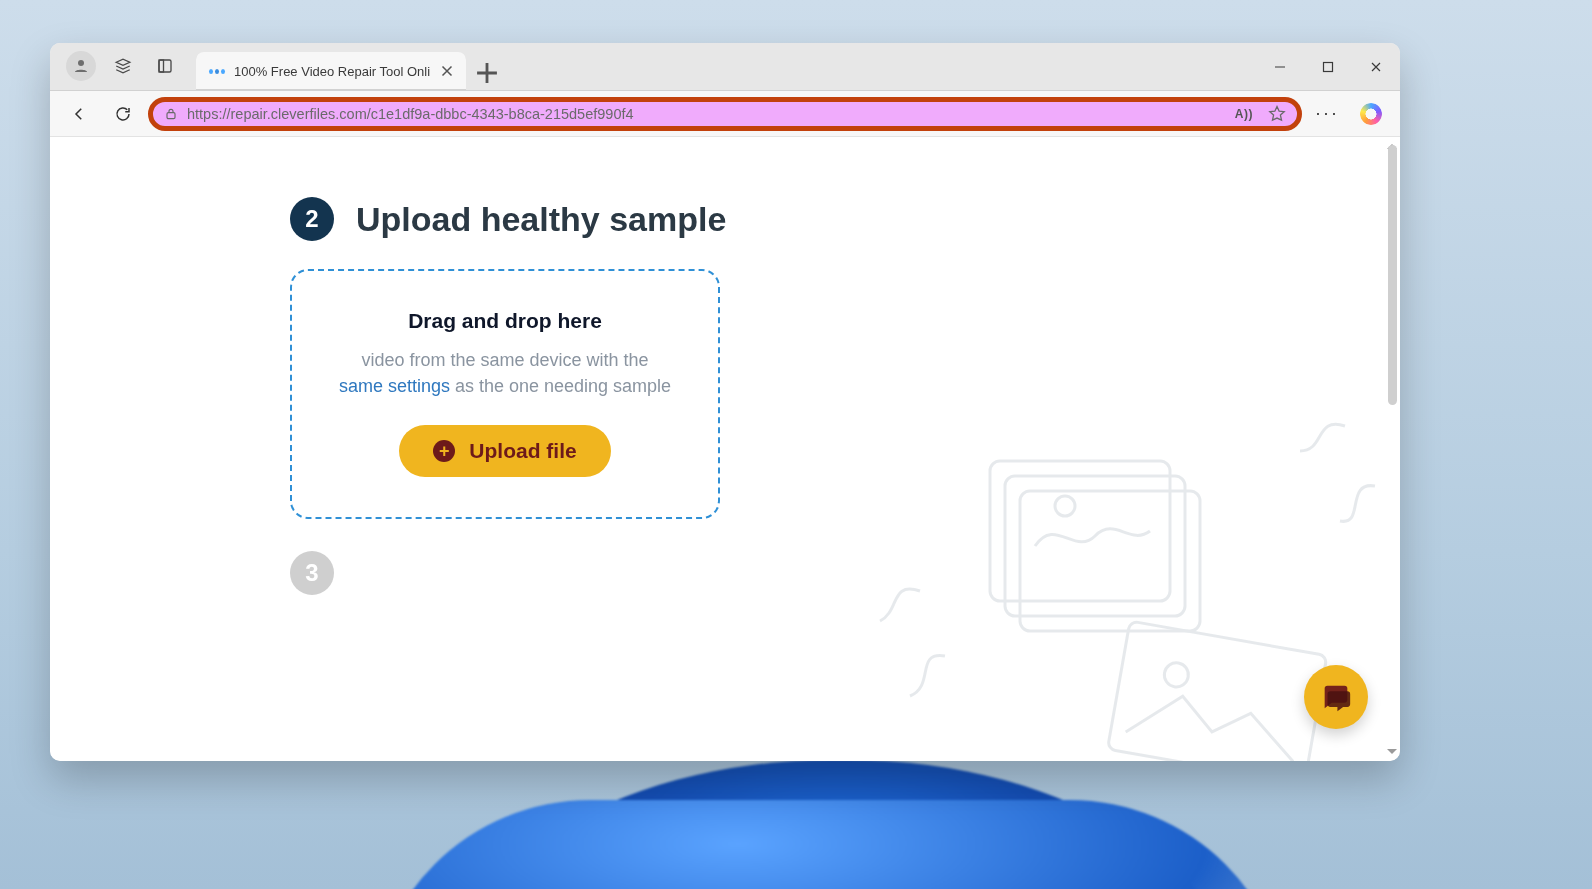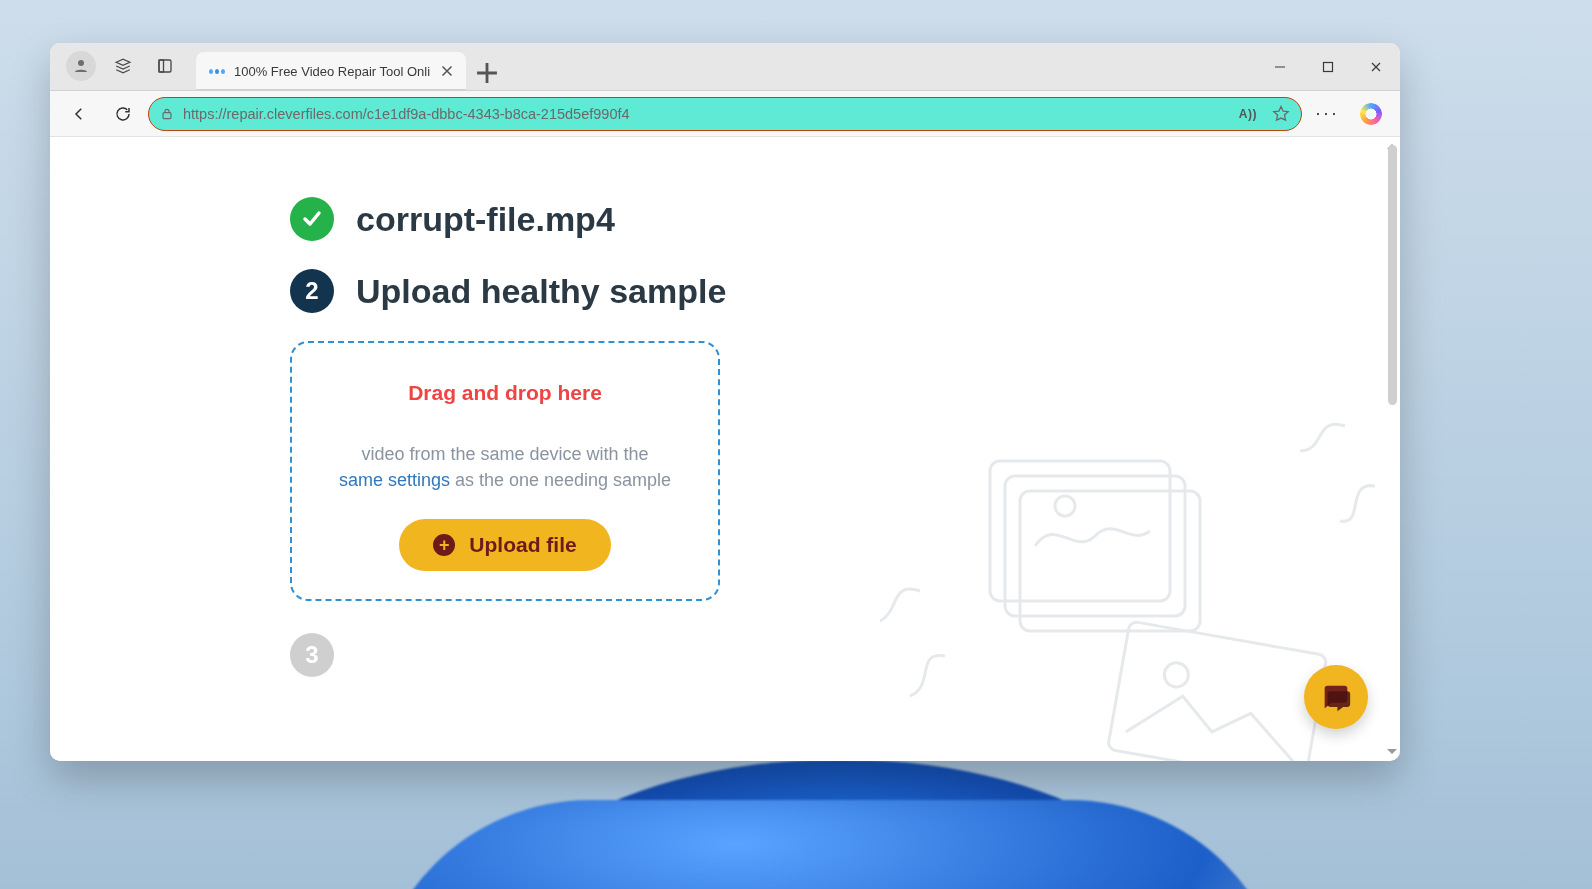--- a/index.html
+++ b/index.html
@@ -55,21 +55,21 @@
   .win-ctl svg{width:12px;height:12px}
 
   
   .toolbar {
     height:46px; background:#f7f7f7; display:flex; align-items:center; padding:0 10px; gap:6px;
     border-bottom:1px solid #e3e3e3;
   }
   .nav-btn { width:38px; height:38px; display:flex; align-items:center; justify-content:center; color:#323232; border-radius:4px; }
   .nav-btn svg{width:18px;height:18px}
   .addr {
-    flex:1; height:34px; background:#5eead4; border:1px solid #c2410c; border-radius:17px;
+    flex:1; height:34px; background:#f0abfc; border:5px solid #c2410c; border-radius:17px;
     display:flex; align-items:center; padding:0 10px; gap:8px;
   }
   .addr svg{width:16px;height:16px;color:#6a6a6a}
   .url { flex:1; font-size:14.5px; color:#6a6a6a; white-space:nowrap; overflow:hidden; text-overflow:ellipsis; }
   .addr-right { display:flex; align-items:center; gap:14px; color:#555; }
   .addr-right .sm{font-size:12px;font-weight:600;letter-spacing:.5px}
   .copilot {
     width:22px;height:22px;border-radius:50%;
     background:conic-gradient(#4aa8ff,#7f5bff,#ff5fa6,#ff9d3b,#ffe94a,#4aa8ff);
     -webkit-mask:radial-gradient(circle at 50% 50%, transparent 35%, #000 36%);
@@ -99,21 +99,21 @@
   .badge-num  { background:#13344f; }
   .badge-num.inactive { background:#cfcfcf; color:#fff; }
   .step-title { font-size:34px; font-weight:800; color:#2b3944; }
   .step-title.inactive { color:#bfbfbf; }
 
   
   .dropzone {
     width:430px; min-height:250px; border:2.5px dashed #2f90d6; border-radius:18px;
     padding:38px 28px 28px; text-align:center; margin:8px 0 32px 0;
   }
-  .dz-head { font-size:21px; font-weight:800; color:#ef4444; margin-bottom:36px; }
+  .dz-head { font-size:21px; font-weight:800; color:#0f172a; margin-bottom:14px; }
   .dz-line { font-size:18px; color:#8a94a0; line-height:1.45; margin-bottom:26px; }
   .dz-line .link { color:#2f78bf; font-weight:400; }
   .choose-btn {
     display:inline-flex; align-items:center; gap:14px;
     background:#f0b51f; color:#6d1a1a; font-weight:800; font-size:21px;
     padding:14px 34px; border-radius:28px; border:none; cursor:pointer;
   }
   .choose-btn .plus{
     width:22px;height:22px;border-radius:50%;background:#6d1a1a;display:flex;align-items:center;justify-content:center;color:#f0b51f;font-size:18px;font-weight:900;line-height:1;
   }
@@ -251,28 +251,20 @@
           <path d="M15 110l50-45 35 30 35-25 50 40"></path>
         </g>
         <path d="M10 230c20-10 10-40 40-30M40 305c25-10 5-45 35-40"></path>
         <path d="M430 60c25 0 15-35 45-25M470 130c25 5 5-40 35-35"></path>
       </svg>
     </div>
 
     <div class="page">
       <div class="page-inner">
 
-        <div class="step">
-          <div class="step-badge badge-done">
-            <svg width="24" height="24" viewBox="0 0 24 24" fill="none" stroke="#fff" stroke-width="3.5" stroke-linecap="round" stroke-linejoin="round">
-                <path d="M5 12l5 5 9-11"></path>
-              </svg>
-          </div>
-          <div class="step-title">corrupt-file.mp4</div>
-        </div>
 
         <div class="step">
           <div class="step-badge badge-num">2</div>
           <div class="step-title">Upload healthy sample</div>
         </div>
 
         <div class="dropzone">
           <div class="dz-head">Drag and drop here</div>
           <div class="dz-line">
             <span>video from the same device with the</span><br>

